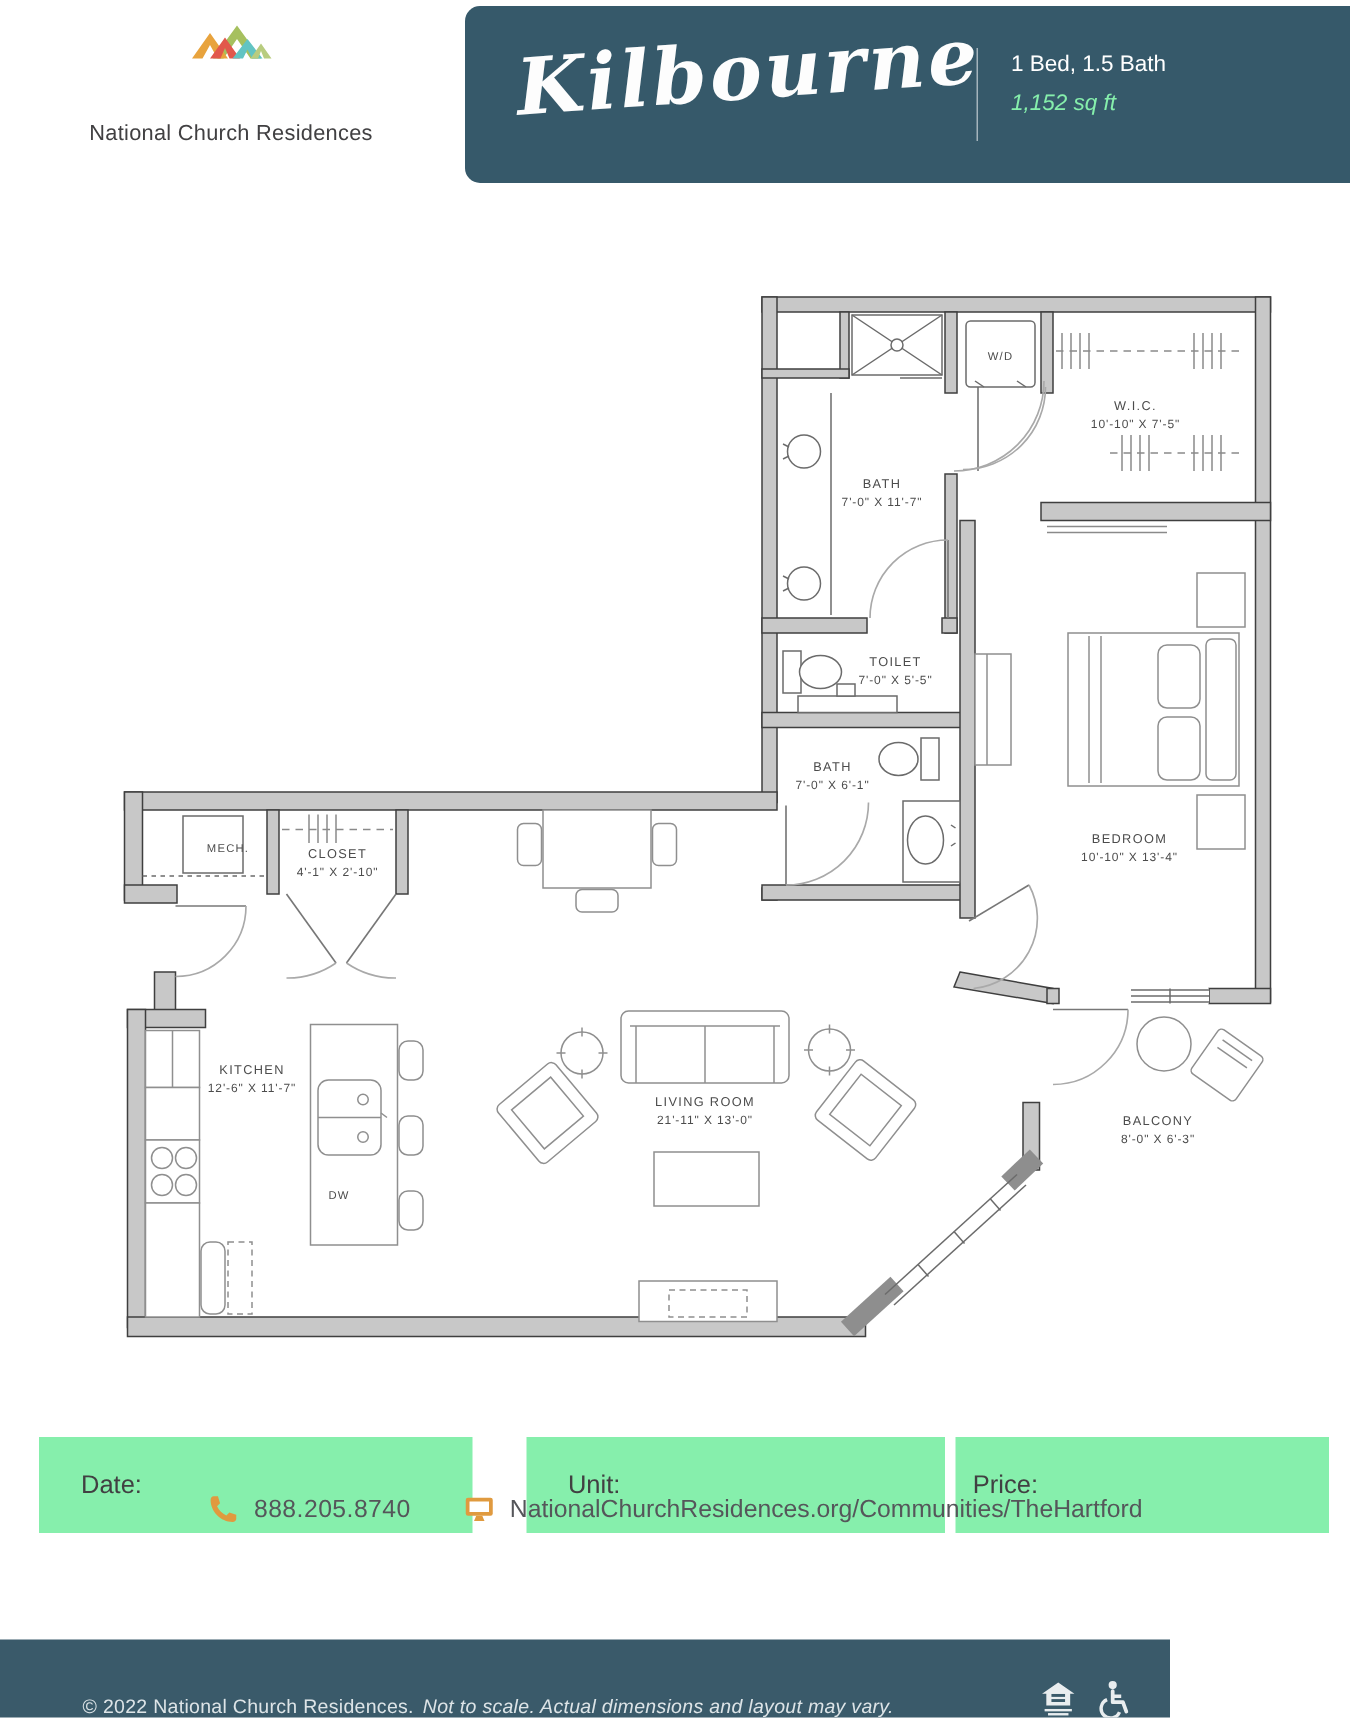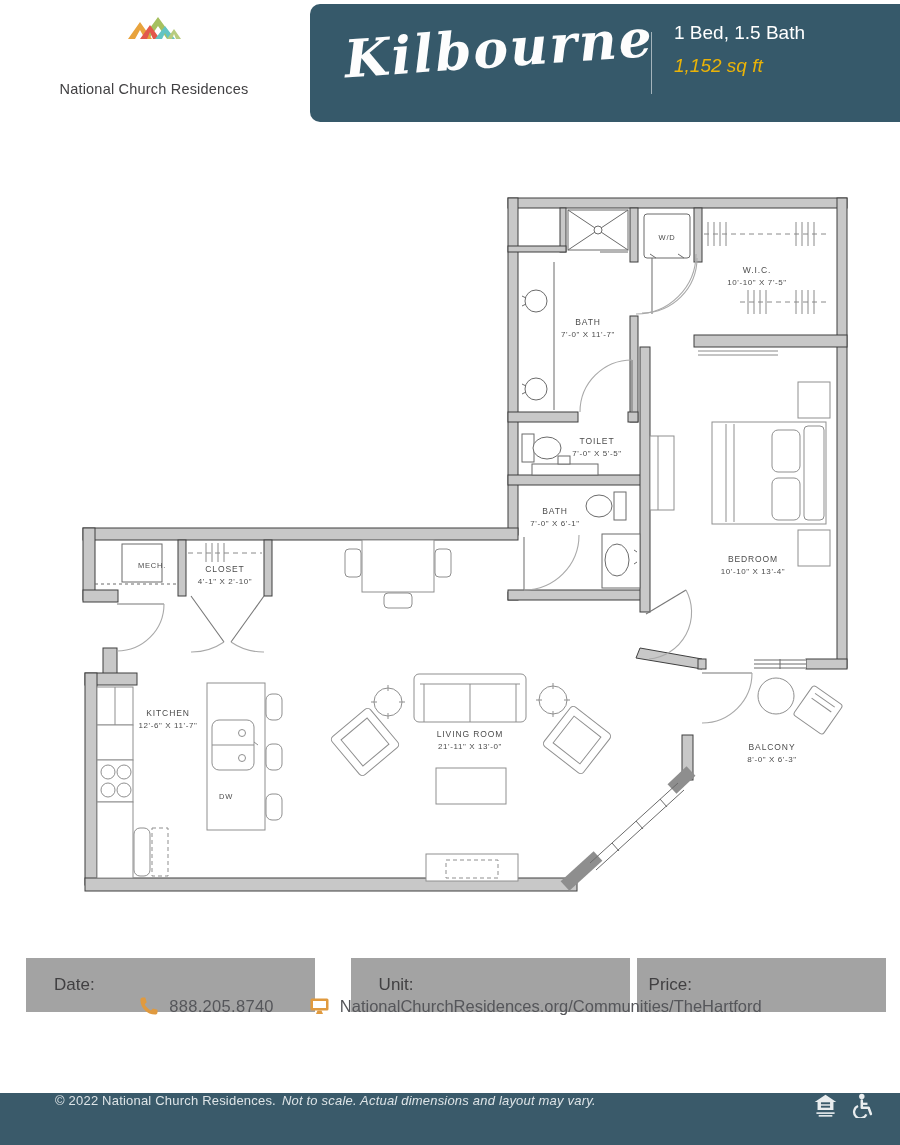--- a/index.html
+++ b/index.html
@@ -18,39 +18,39 @@
   .banner{
     position:absolute;left:310px;top:4px;width:590px;height:118px;
     background:#36596a;border-radius:10px 0 0 10px;
   }
   .plan-name{
     position:absolute;left:34px;top:14px;width:300px;text-align:center;
     font-family:"DejaVu Serif",serif;font-style:italic;font-weight:bold;
     font-size:52px;color:#fdfdfd;transform:rotate(-4deg);letter-spacing:2px;
   }
   .banner-divider{position:absolute;left:341px;top:28px;width:1px;height:62px;background:rgba(255,255,255,.55);}
-  .specs{position:absolute;left:364px;top:12px;color:#fff;font-size:19px;line-height:1.75;}
-  .specs .sqft{font-style:italic;color:#eab308;}
+  .specs{position:absolute;left:364px;top:26px;color:#fff;font-size:15px;line-height:1.75;}
+  .specs .sqft{font-style:italic;color:#86efac;}
   
   svg.plan{position:absolute;left:0;top:125px;}
   .room-label{fill:#4c4c4c;font-size:8.5px;letter-spacing:.9px;text-anchor:middle;font-family:"Liberation Sans",sans-serif;}
   .room-dims{fill:#4c4c4c;font-size:8px;letter-spacing:.6px;text-anchor:middle;font-family:"Liberation Sans",sans-serif;}
   .appl-label{fill:#4c4c4c;font-size:7.5px;letter-spacing:.8px;text-anchor:middle;font-family:"Liberation Sans",sans-serif;}
   
   .fields{position:absolute;left:26px;top:958px;width:860px;display:flex;gap:7px;}
-  .field{height:54px;background:#a3a3a3;display:flex;align-items:center;padding-left:28px;box-sizing:border-box;font-size:17px;color:#414042;}
+  .field{height:64px;background:#86efac;display:flex;align-items:center;padding-left:28px;box-sizing:border-box;font-size:17px;color:#414042;}
   .field.f1{width:298px;}.field.f2{width:288px;margin-left:29px;}.field.f3{width:258px;padding-left:12px;}
   
   .contact{position:absolute;left:0;top:995px;width:900px;display:flex;justify-content:center;align-items:center;font-size:16.5px;color:#55565a;}
   .contact .icon{display:inline-flex;margin-right:9px;}
   .contact .phone-number{margin-right:34px;letter-spacing:.3px;}
   
   .footer{
-    position:absolute;left:0;top:1093px;width:900px;height:52px;background:#3a5a6a;
-    display:flex;align-items:flex-start;box-sizing:border-box;padding:0 24px 0 55px;
+    position:absolute;left:0;top:1093px;width:780px;height:52px;background:#3a5a6a;
+    display:flex;align-items:flex-end;box-sizing:border-box;padding:0 24px 0 55px;
     color:#dde4e7;font-size:13px;letter-spacing:.2px;
   }
   .footer .disclaimer{font-style:italic;margin-left:6px;}
   .footer-icons{margin-left:auto;display:flex;align-items:center;gap:13px;}
 </style>
 </head>
 <body>
 
 <div class="logo">
   <svg class="logo-icon" width="64" height="28" viewBox="0 0 64 28">

